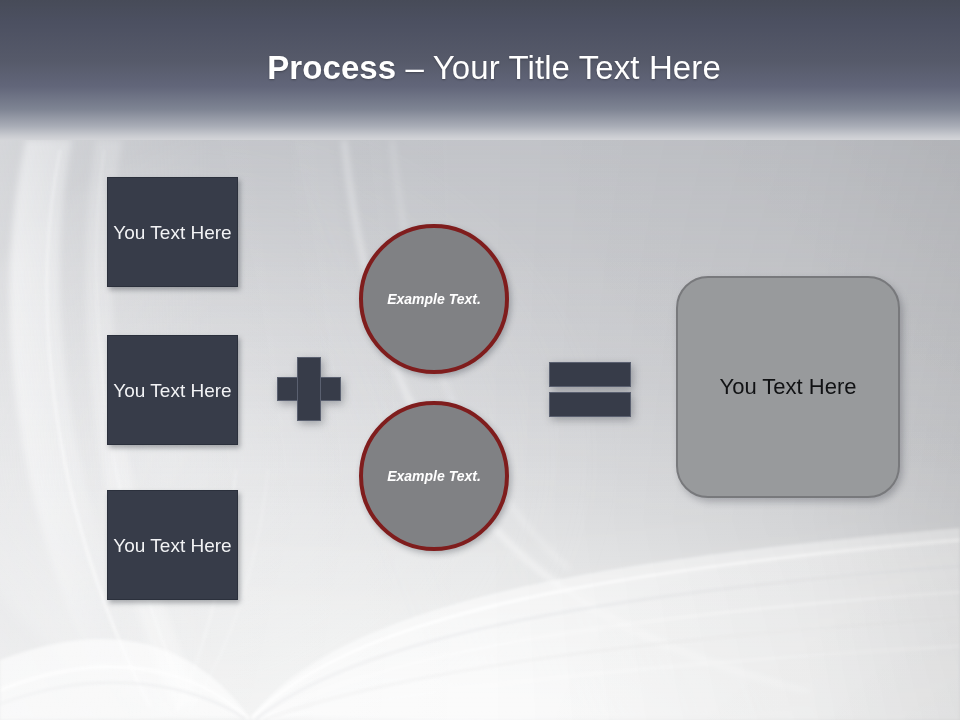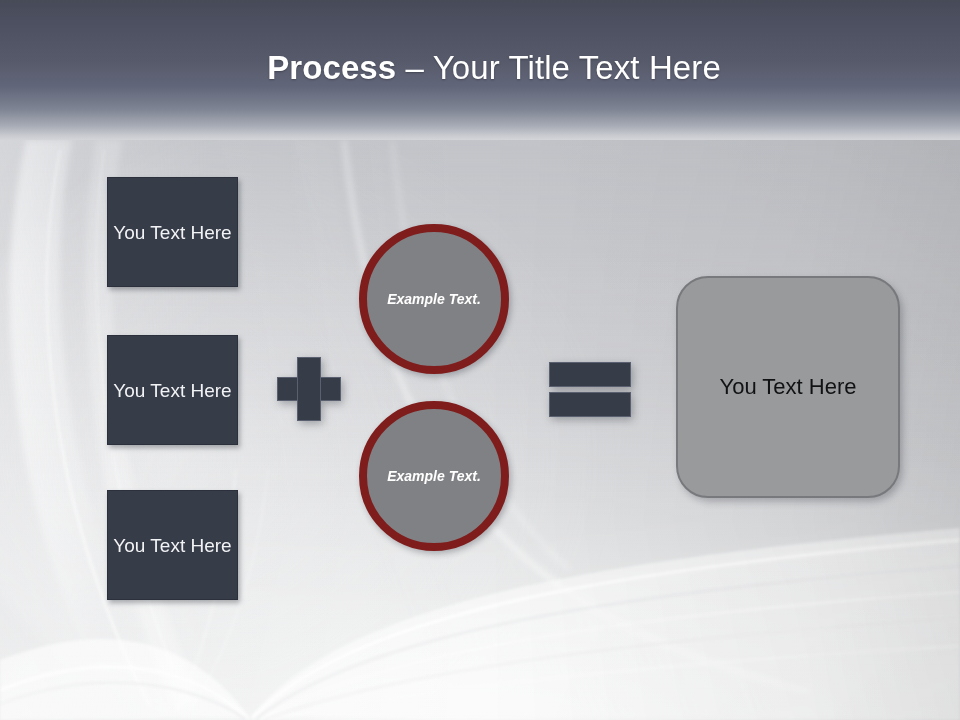--- a/index.html
+++ b/index.html
@@ -113,21 +113,21 @@
     border: none;
   }
 
   
   .circle {
     position: absolute;
     width: 150px;
     height: 150px;
     border-radius: 50%;
     background: #808184;
-    border: 8px solid #7f1d1d;
+    border: 4px solid #7f1d1d;
     box-sizing: border-box;
     display: flex;
     align-items: center;
     justify-content: center;
     color: #ffffff;
     font-size: 14px;
     font-weight: 700;
     font-style: italic;
     line-height: 22px;
     text-align: center;

